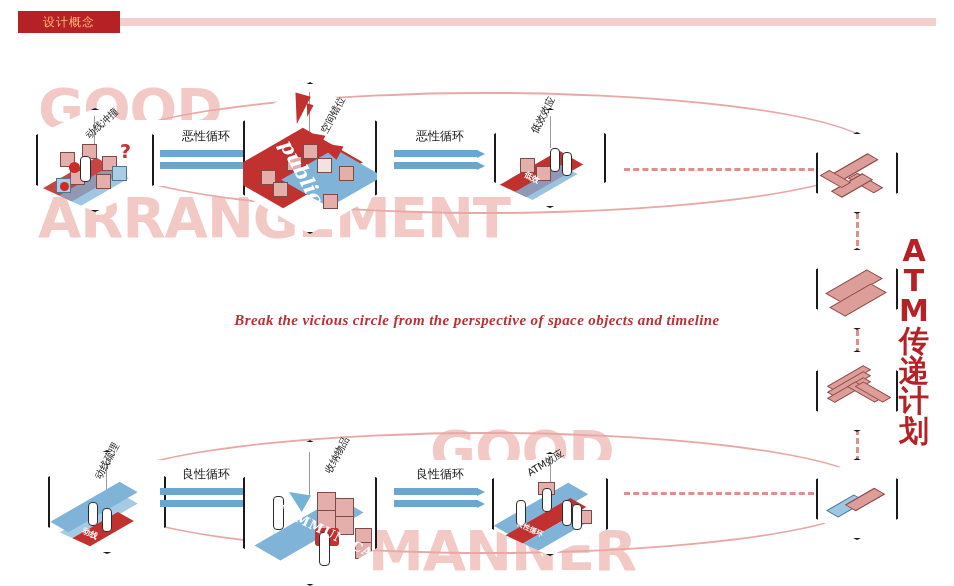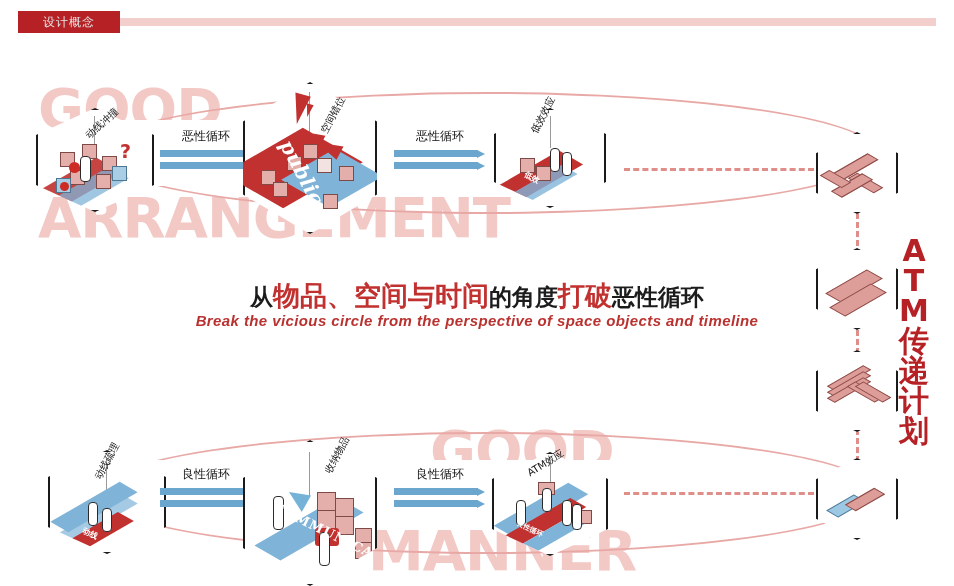--- a/index.html
+++ b/index.html
@@ -11,21 +11,21 @@
   }
   .stage{position:absolute;inset:0;}
 
   
   .hdr{position:absolute;left:18px;top:11px;width:918px;height:22px;}
   .hdr-bar{position:absolute;left:0;top:7px;width:918px;height:8px;
            background:#f2cfcd;}
   .hdr-tab{position:absolute;left:0;top:0;width:102px;height:22px;
            background:#b62125;display:flex;align-items:center;
            justify-content:center;}
-  .hdr-tab span{color:#e5e5e5;font-size:12px;letter-spacing:1px;
+  .hdr-tab span{color:#fdba74;font-size:12px;letter-spacing:1px;
                 font-family:Liberation Mono, monospace;}
 
   
   .wm{position:absolute;color:#f3c9c6;font-weight:bold;
       letter-spacing:-1px;white-space:nowrap;
       font-family:"DejaVu Sans",sans-serif;user-select:none;}
   .wm-good1{left:38px;top:76px;font-size:56px;}
   .wm-arr{left:38px;top:185px;font-size:56px;}
   .wm-good2{left:430px;top:418px;font-size:56px;}
   .wm-man{left:368px;top:518px;font-size:56px;text-align:right;}
@@ -72,21 +72,21 @@
      border-top:4px solid transparent;border-bottom:4px solid transparent;
      border-left:8px solid #6aa6ce;}
 
   
   .slogan{position:absolute;left:0;width:954px;text-align:center;}
   .line1{top:278px;font-size:23px;font-weight:bold;color:#1c1c1c;
          font-family:"DejaVu Sans",sans-serif;letter-spacing:0px;}
   .line1 .hl{color:#c0312f;font-size:27px;}
   .line2{top:312px;font-size:15px;font-weight:bold;color:#b93230;
          font-style:italic;letter-spacing:0.4px;
-         font-family:Liberation Sans, sans-serif;}
+         font-family:Liberation Serif, serif;}
   .line3{top:345px;font-size:25px;font-weight:bold;color:#1c1c1c;
          font-family:"DejaVu Sans",sans-serif;}
   .line3 .atm{color:#1f72b8;font-size:33px;letter-spacing:1px;}
   .line3 .red{color:#c0312f;}
   .line3 .tri{color:#c0312f;font-size:19px;letter-spacing:-2px;}
 
   
   .rhex{position:absolute;width:82px;height:82px;}
   .rhex .shape{position:absolute;inset:0;background:#ffffff;
      border:2px solid #1a1a1a;
@@ -188,23 +188,20 @@
       <div class="iso floor-blue" style="left:14px;top:70px;width:66px;height:16px;opacity:.8;"></div>
       <div class="cube" style="left:26px;top:50px;"></div>
       <div class="cube" style="left:42px;top:58px;"></div>
       <div class="fig" style="left:56px;top:40px;width:8px;height:22px;border-radius:4px;"></div>
       <div class="fig" style="left:68px;top:44px;width:8px;height:22px;border-radius:4px;"></div>
       <div style="position:absolute;left:30px;top:64px;transform:rotate(28deg);color:#ffffff;font-size:8px;font-weight:bold;font-family:'DejaVu Sans',sans-serif;">低效</div>
     </div>
   </div>
   <div class="hexlabel" style="left:540px;top:122px;transform:rotate(-62deg);">低效效应</div>
 
-  <div class="slogan line1">
-    <span>从</span><span class="hl">物品、</span><span class="hl">空间与时间</span><span>的角度</span><span class="hl">打破</span><span>恶性循环</span>
-  </div>
   <div class="slogan line2">Break the vicious circle from the perspective of space objects and timeline</div>
 
   <div class="hex" style="left:48px;top:450px;width:118px;height:104px;">
     <div class="shape"></div>
     <div class="inner">
       <div class="wallline" style="left:58px;top:8px;width:1px;height:34px;"></div>
       <div class="iso floor-blue" style="left:6px;top:48px;width:80px;height:18px;"></div>
       <div class="iso floor-blue" style="left:10px;top:62px;width:78px;height:14px;opacity:.7;"></div>
       <div class="iso floor-red" style="left:20px;top:74px;width:62px;height:16px;"></div>
       <div class="fig" style="left:40px;top:52px;width:8px;height:22px;border-radius:4px;"></div>

